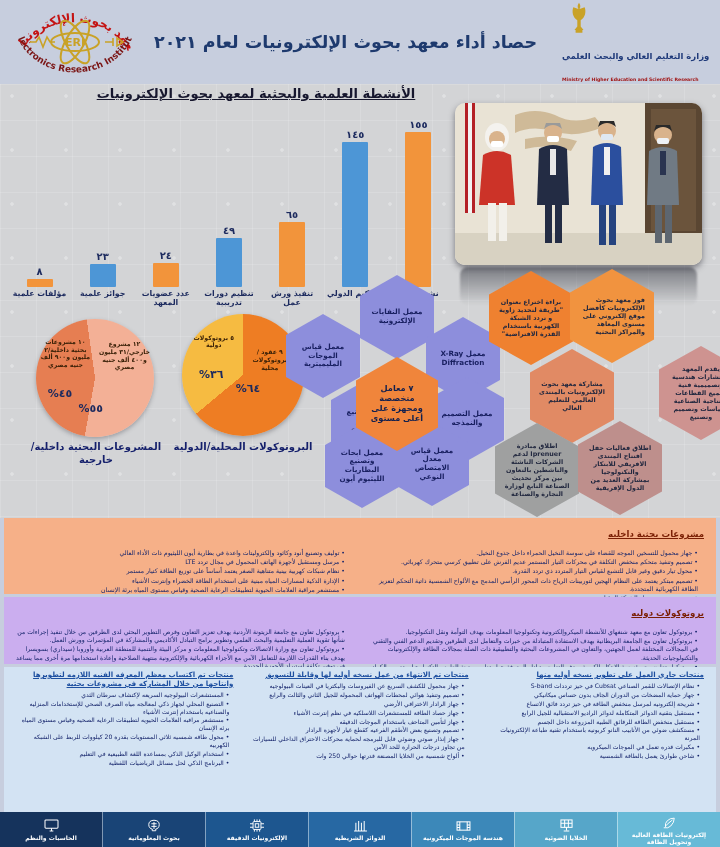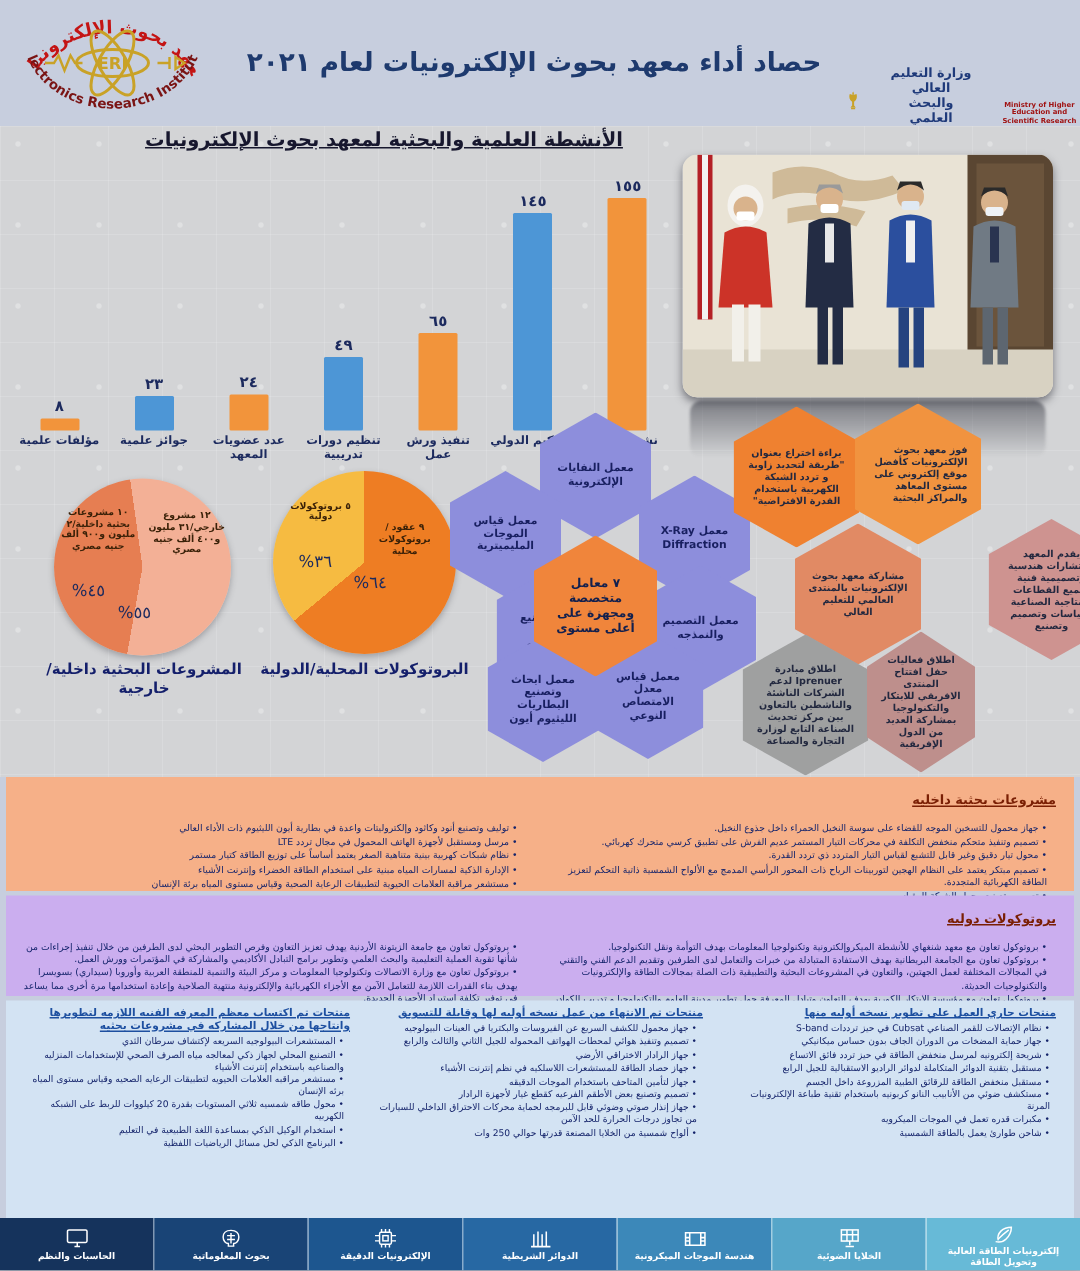--- a/index.html
+++ b/index.html
@@ -1,22 +1,22 @@
 <!DOCTYPE html>
 <html lang="ar"><head>
 <meta charset="utf-8">
 <style>
   html,body{margin:0;padding:0;background:#9aa0ad;font-family:"DejaVu Sans",sans-serif;}
   .poster{position:relative;width:720px;height:847px;margin:0 auto;background:#c7cede;overflow:hidden;
           box-shadow:0 0 8px rgba(0,0,0,.4);}
   
   .header{position:absolute;top:0;left:0;width:720px;height:84px;background:#c7cede;display:flex;align-items:center;}
   .logo{width:150px;height:84px;flex:0 0 auto;}
-  .page-title{flex:1;text-align:center;font-size:17.5px;font-weight:bold;color:#1e3a6e;direction:rtl;margin:0 4px;}
-  .ministry{width:158px;height:84px;flex:0 0 auto;display:flex;flex-direction:row;align-items:flex-end;justify-content:center;gap:16px;}
+  .page-title{flex:1;text-align:left;font-size:17.5px;font-weight:bold;color:#1e3a6e;direction:rtl;margin:0 4px;}
+  .ministry{width:158px;height:84px;flex:0 0 auto;display:flex;flex-direction:column;align-items:flex-start;justify-content:center;gap:16px;}
   .ministry .ar{font-size:8.5px;font-weight:bold;color:#1f3a7a;direction:rtl;text-align:center;}
   .ministry .en{font-size:4.6px;font-weight:bold;color:#a01212;text-align:center;line-height:1.2;}
   
   .main{position:absolute;top:84px;left:0;width:720px;height:434px;background-color:#d3d4d6;
     background-image:
       radial-gradient(circle at 12px 12px, rgba(255,255,255,.30) 1.4px, transparent 2.2px),
       linear-gradient(rgba(255,255,255,.14) 1px, transparent 1px),
       linear-gradient(90deg, rgba(255,255,255,.14) 1px, transparent 1px);
     background-size:54px 54px,36px 36px,36px 36px;}
   .section-title{position:absolute;top:2px;left:58px;width:396px;text-align:center;font-size:13px;font-weight:bold;
@@ -30,21 +30,21 @@
     line-height:1.15;direction:rtl;}
   
   .photo{position:absolute;left:455px;top:19px;width:247px;height:162px;border-radius:10px;overflow:hidden;
     box-shadow:0 3px 6px rgba(40,40,50,.55);}
   .photo-reflection{position:absolute;left:460px;top:183px;width:237px;height:38px;border-radius:8px;
     background:linear-gradient(to bottom, rgba(50,52,62,.55), rgba(120,122,132,0));filter:blur(1px);}
   
   .pie{position:absolute;border-radius:50%;box-shadow:0 2px 4px rgba(60,60,70,.35);}
   .pie .slice-label{position:absolute;font-size:6.2px;font-weight:bold;color:#3a2108;text-align:center;
     line-height:1.25;direction:rtl;}
-  .pie .pct{position:absolute;font-size:11px;font-weight:normal;color:#1c2a5e;direction:ltr;}
+  .pie .pct{position:absolute;font-size:11px;font-weight:bold;color:#1c2a5e;direction:ltr;}
   .pie-title{position:absolute;font-size:10px;font-weight:bold;color:#141f6b;text-align:center;direction:rtl;line-height:1.3;}
   
   .hex{position:absolute;display:flex;align-items:center;justify-content:center;text-align:center;
     clip-path:polygon(50% 0%,100% 25%,100% 75%,50% 100%,0% 75%,0% 25%);
     font-weight:bold;direction:rtl;padding:8px 9px;box-sizing:border-box;line-height:1.2;}
   .hex.lab{color:#181f60;font-size:7.2px;}
   .hex.lab-center{color:#12204e;font-size:8.2px;}
   .hex.achv{color:#22283f;font-size:6.4px;line-height:1.25;}
   
   .box{position:absolute;left:4px;width:712px;box-sizing:border-box;padding:2px 10px;direction:rtl;}
@@ -217,35 +217,35 @@
     <div class="pie" id="pie2" style="left: 182px; top: 230px; width: 122px; height: 122px; background: conic-gradient(rgb(238, 125, 35) 0%, rgb(238, 125, 35) 64%, rgb(246, 187, 65) 64%, rgb(246, 187, 65) 100%);">
         <div class="slice-label" style="left: 50%; top: 28%; width: 44%;">٩ عقود / بروتوكولات محلية</div>
         <div class="pct" style="left: 44%; top: 56%;">%٦٤</div>
         <div class="slice-label" style="left: 6%; top: 16%; width: 40%;">٥ بروتوكولات دولية</div>
         <div class="pct" style="left: 14%; top: 44%;">%٣٦</div>
       </div>
     <div class="pie-title" style="left:168px;top:356px;width:150px;">البروتوكولات المحلية/الدولية</div>
 
     <div id="labs-cluster">
         <div class="hex lab" style="left: 360px; top: 191px; width: 74px; height: 84px; background: rgb(141, 142, 220);">معمل النفايات الإلكترونية</div>
-        <div class="hex lab" style="left: 300px; top: 230px; width: 74px; height: 84px; background: rgb(141, 142, 220);">معمل قياس الموجات المليميترية</div>
+        <div class="hex lab" style="left: 286px; top: 230px; width: 74px; height: 84px; background: rgb(141, 142, 220);">معمل قياس الموجات المليميترية</div>
         <div class="hex lab" style="left: 426px; top: 233px; width: 74px; height: 84px; background: rgb(141, 142, 220);">معمل X-Ray Diffraction</div>
         <div class="hex lab" style="left: 291px; top: 295px; width: 74px; height: 84px; background: rgb(141, 142, 220); margin-left: 40px;">معمل تصنيع الدوائر المطبوعه</div>
         <div class="hex lab" style="left: 430px; top: 293px; width: 74px; height: 84px; background: rgb(141, 142, 220);">معمل التصميم والنمذجه</div>
         <div class="hex lab" style="left: 325px; top: 340px; width: 74px; height: 84px; background: rgb(141, 142, 220);">معمل ابحاث وتصنيع البطاريات الليثيوم أيون</div>
         <div class="hex lab" style="left: 395px; top: 338px; width: 74px; height: 84px; background: rgb(141, 142, 220);">معمل قياس معدل الامتصاص النوعي</div>
         <div class="hex lab-center" style="left: 356px; top: 273px; width: 82px; height: 94px; background: rgb(240, 133, 59);">٧ معامل متخصصة ومجهزة على أعلى مستوى</div>
       </div>
     <div id="achv-cluster">
         <div class="hex achv" style="left: 489px; top: 187px; width: 84px; height: 94px; background: rgb(239, 129, 48);">براءة اختراع بعنوان "طريقة لتحديد زاوية و تردد الشبكة الكهربية باستخدام القدرة الافتراضية"</div>
         <div class="hex achv" style="left: 570px; top: 185px; width: 84px; height: 94px; background: rgb(241, 147, 63); text-align: right;">فوز معهد بحوث الإلكترونيات كأفضل موقع إلكتروني على مستوى المعاهد والمراكز البحثية</div>
         <div class="hex achv" style="left: 530px; top: 265px; width: 84px; height: 94px; background: rgb(225, 138, 100);">مشاركة معهد بحوث الإلكترونيات بالمنتدى العالمي للتعليم العالي</div>
         <div class="hex achv" style="left: 614px; top: 262px; width: 84px; height: 94px; background: rgb(206, 147, 144); margin-left: 45px;">يقدم المعهد استشارات هندسية وتصميمية فنية لجميع القطاعات الإنتاجية الصناعية وقياسات وتصميم وتصنيع</div>
         <div class="hex achv" style="left: 495px; top: 339px; width: 84px; height: 94px; background: rgb(159, 160, 160);">اطلاق مبادرة Iprenuer لدعم الشركات الناشئة والناشطين بالتعاون بين مركز تحديث الصناعة التابع لوزارة التجارة والصناعة</div>
-        <div class="hex achv" style="left: 578px; top: 337px; width: 72px; height: 94px; background: rgb(190, 143, 140);">اطلاق فعاليات حفل افتتاح المنتدى الافريقي للابتكار والتكنولوجيا بمشاركة العديد من الدول الإفريقية</div>
+        <div class="hex achv" style="left: 578px; top: 337px; width: 84px; height: 94px; background: rgb(190, 143, 140);">اطلاق فعاليات حفل افتتاح المنتدى الافريقي للابتكار والتكنولوجيا بمشاركة العديد من الدول الإفريقية</div>
       </div>
   </div>
 
   <section class="box salmon">
     <div class="box-title">مشروعات بحثية داخليه</div>
     <div class="cols">
       <ul id="ip-right">
           <li>جهاز محمول للتسخين الموجه للقضاء على سوسة النخيل الحمراء داخل جذوع النخيل.</li>
           <li>تصميم وتنفيذ متحكم منخفض التكلفة في محركات التيار المستمر عديم الفرش على تطبيق كرسي متحرك كهربائي.</li>
           <li>محول تيار دقيق وغير قابل للتشبع لقياس التيار المتردد ذي تردد القدرة.</li>

